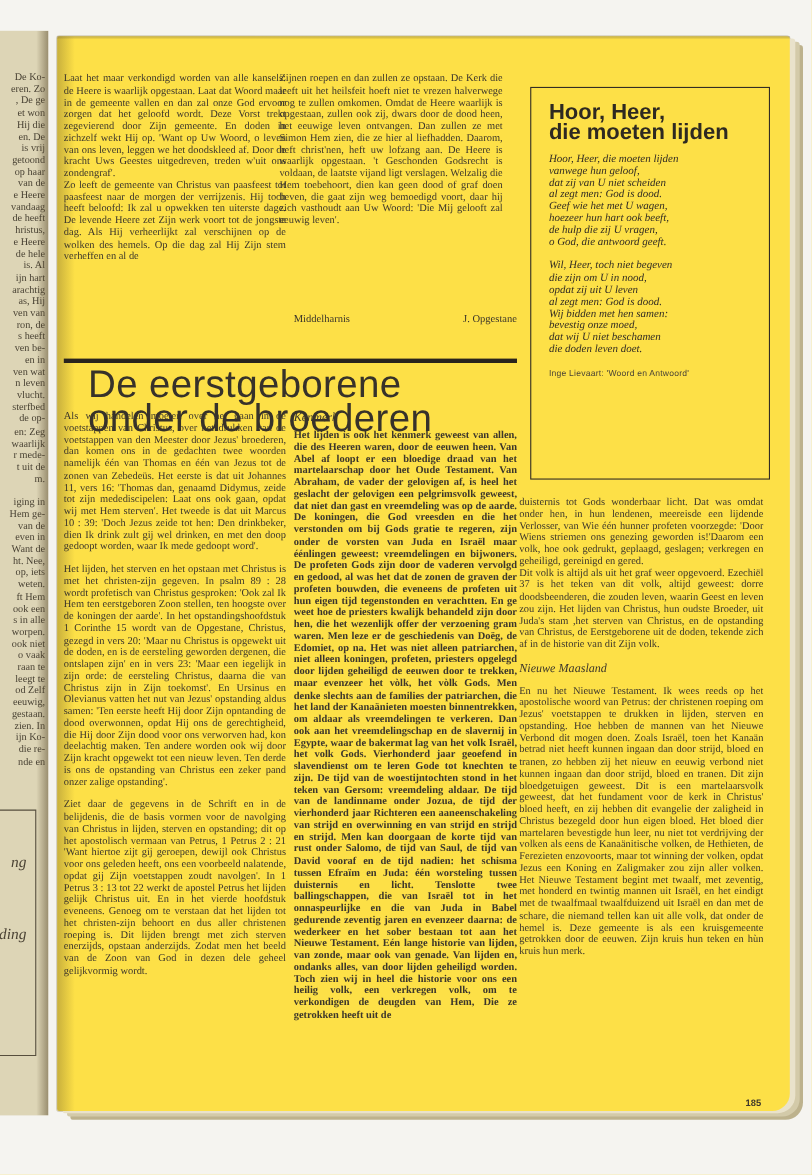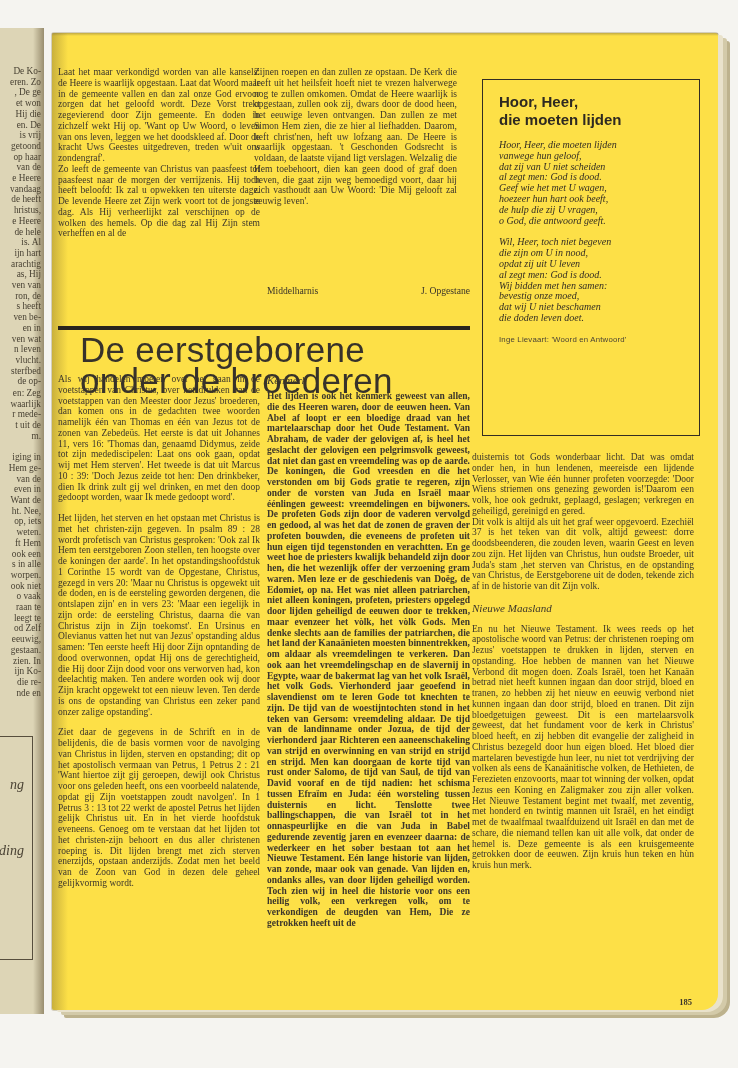--- a/index.html
+++ b/index.html
@@ -79,42 +79,42 @@
     font-style:italic;font-size:11px;color:#3c362b;
   }
   .kenmerk{left:215px;top:341px;}
   
   .poembox{
     left:430px;top:46px;width:218px;height:357px;
     border:1.5px solid #332d23;padding:13px 14px 0 16px;overflow:hidden;
   }
   .poem-title{
     font-family:"Liberation Sans","DejaVu Sans",sans-serif;
-    font-weight:bold;font-size:15px;line-height:18px;color:#2e2921;
+    font-weight:bold;font-size:20px;line-height:18px;color:#2e2921;
     white-space:pre-line;
   }
   .stanza{
     margin-top:11px;font-style:italic;font-size:10px;line-height:10.8px;
     white-space:pre-line;color:#332d23;
   }
   .attribution{
     margin-top:11px;
     font-family:"Liberation Sans","DejaVu Sans",sans-serif;
     font-size:7.8px;letter-spacing:0.2px;color:#4a4335;
   }
   
   .prev1{left:6px;top:34px;width:202px;height:232px;}
   .prev2{left:202px;top:34px;width:203px;height:232px;}
   .artcol1{left:6px;top:341px;width:202px;height:562px;}
   .artcol2{left:215px;top:358px;width:203px;height:614px;font-weight:bold;}
   .col3{left:420px;top:419px;width:222px;height:545px;}
   .col3 .crosshead{display:block;margin:11px 0 10px 0;}
   .pageno{
     right:26px;top:964px;font-size:8.5px;font-weight:bold;color:#3c362b;
-    font-family:Liberation Serif, serif;
+    font-family:Liberation Sans, sans-serif;
   }
 </style>
 </head>
 <body>
 
 <div class="strip">
   <div class="frag frag-top">De Ko-
 eren. Zo
 , De ge
 et won

